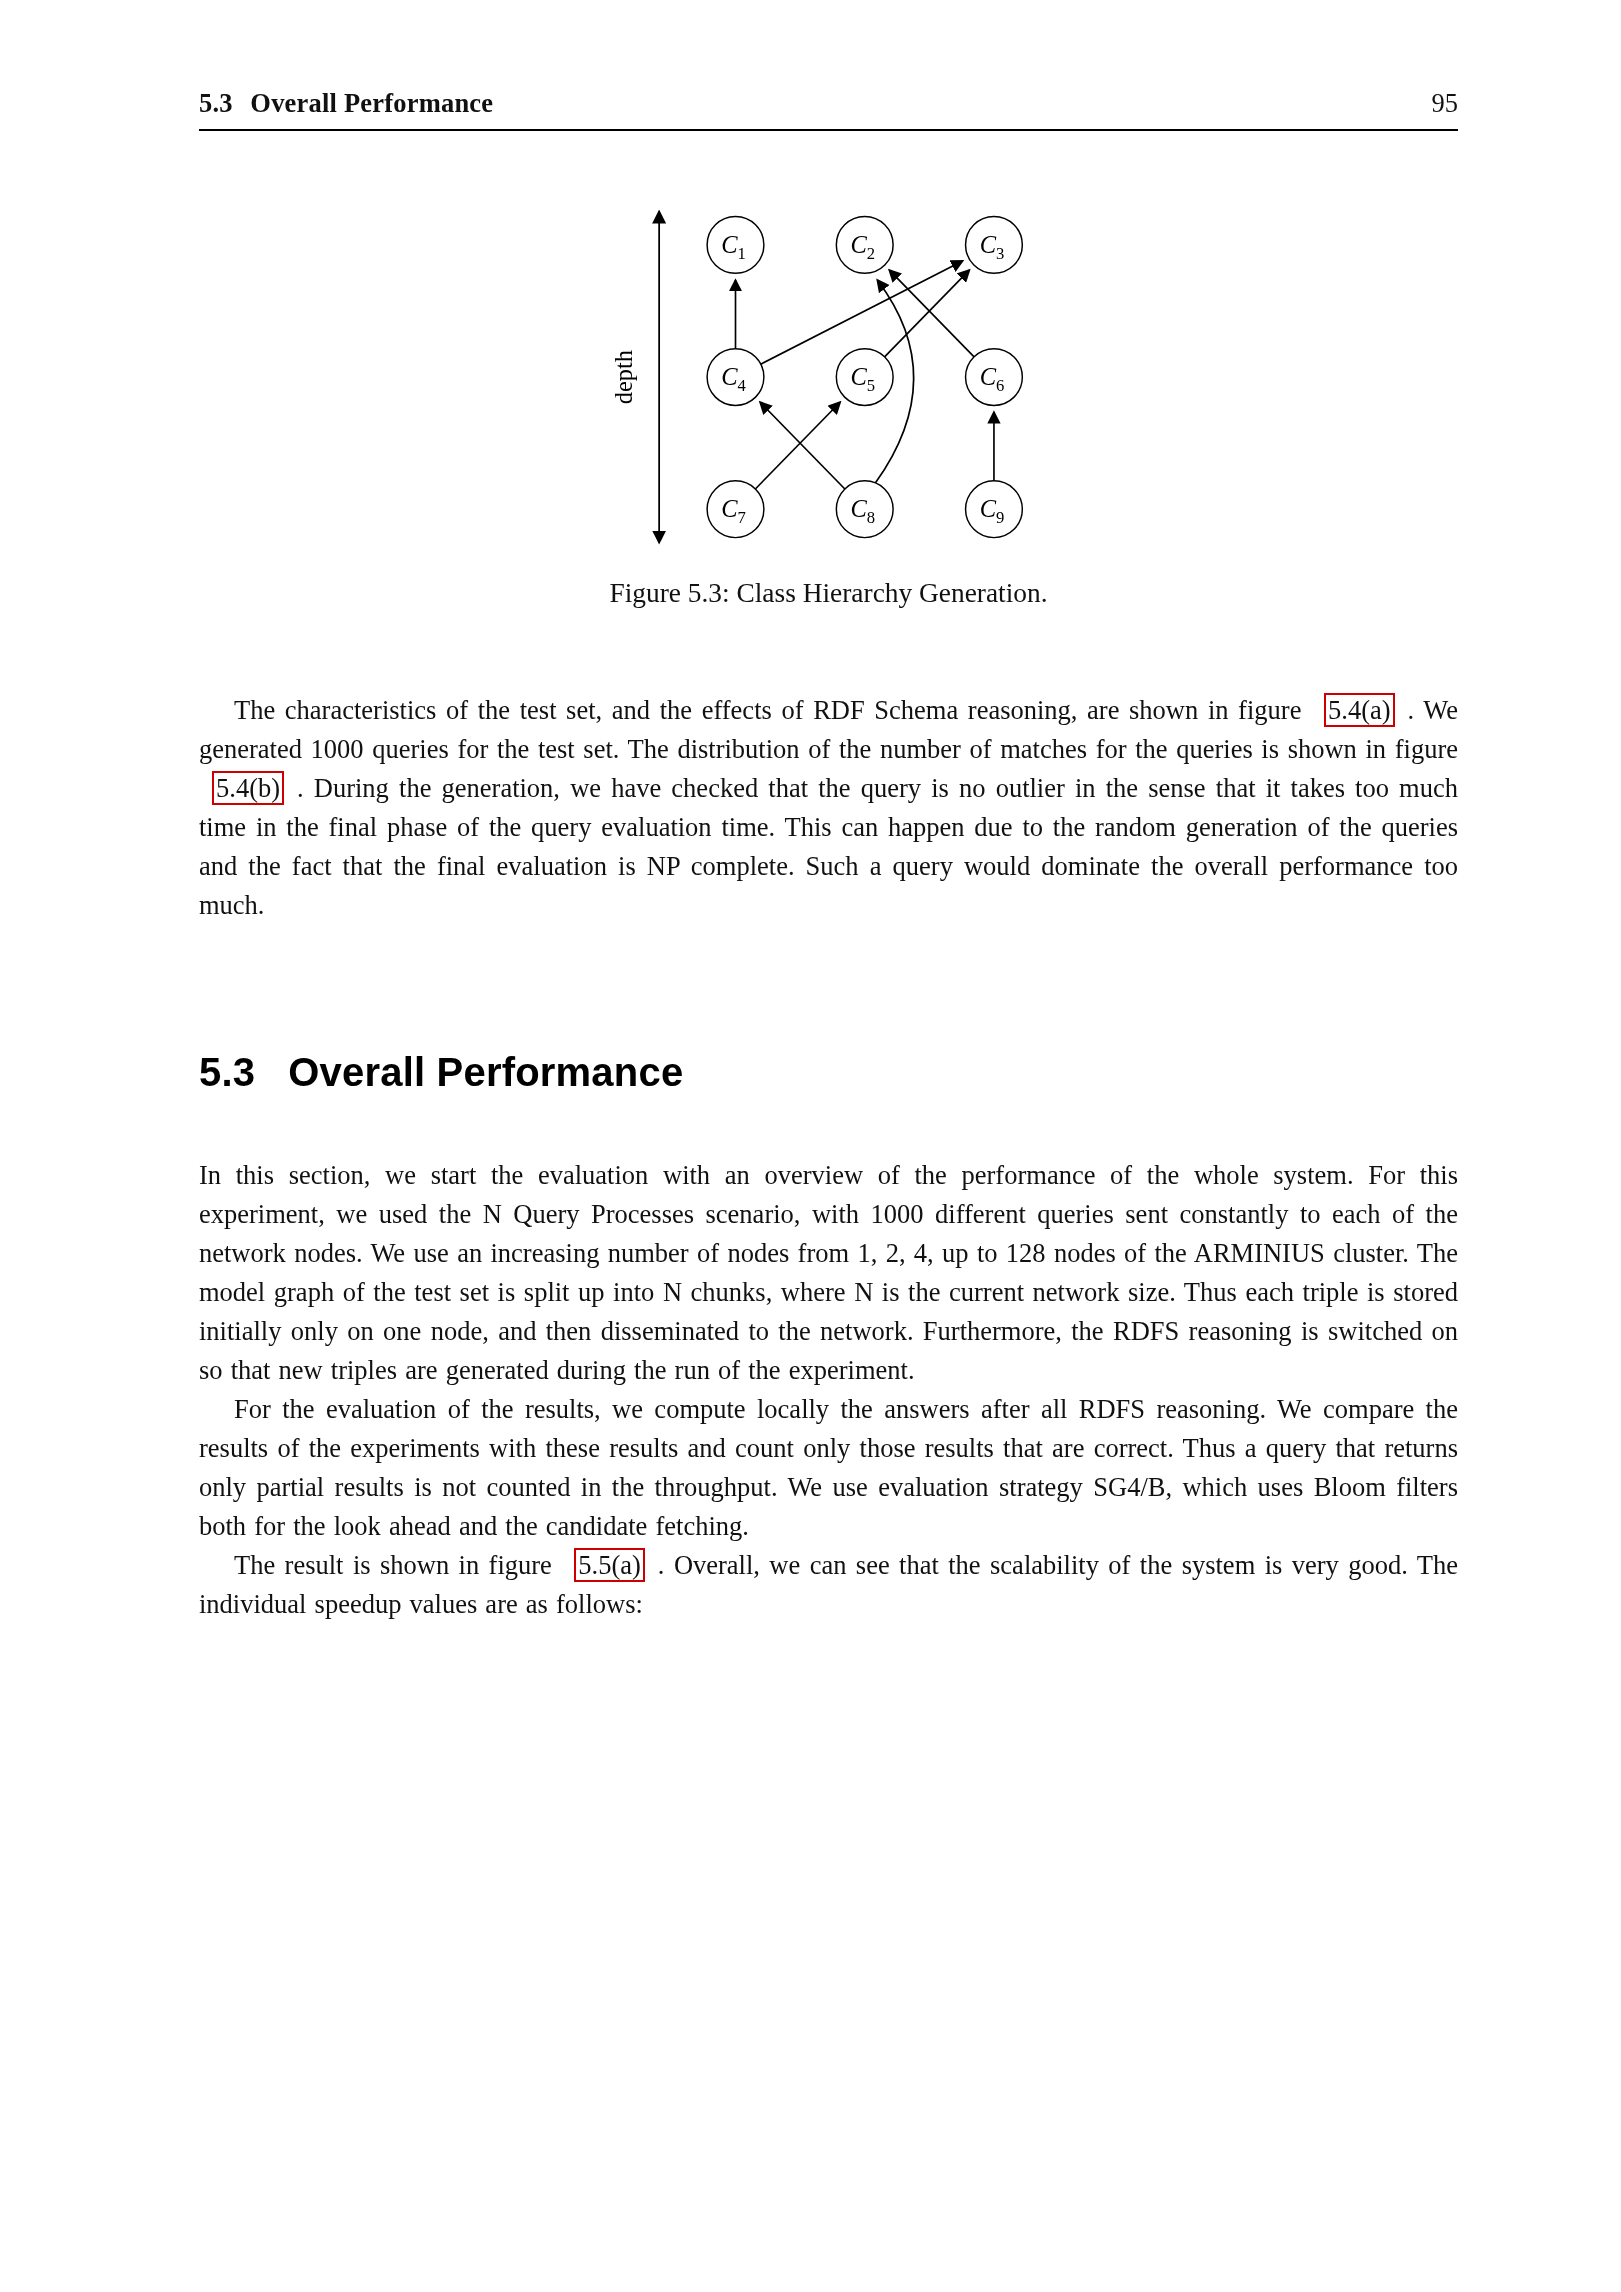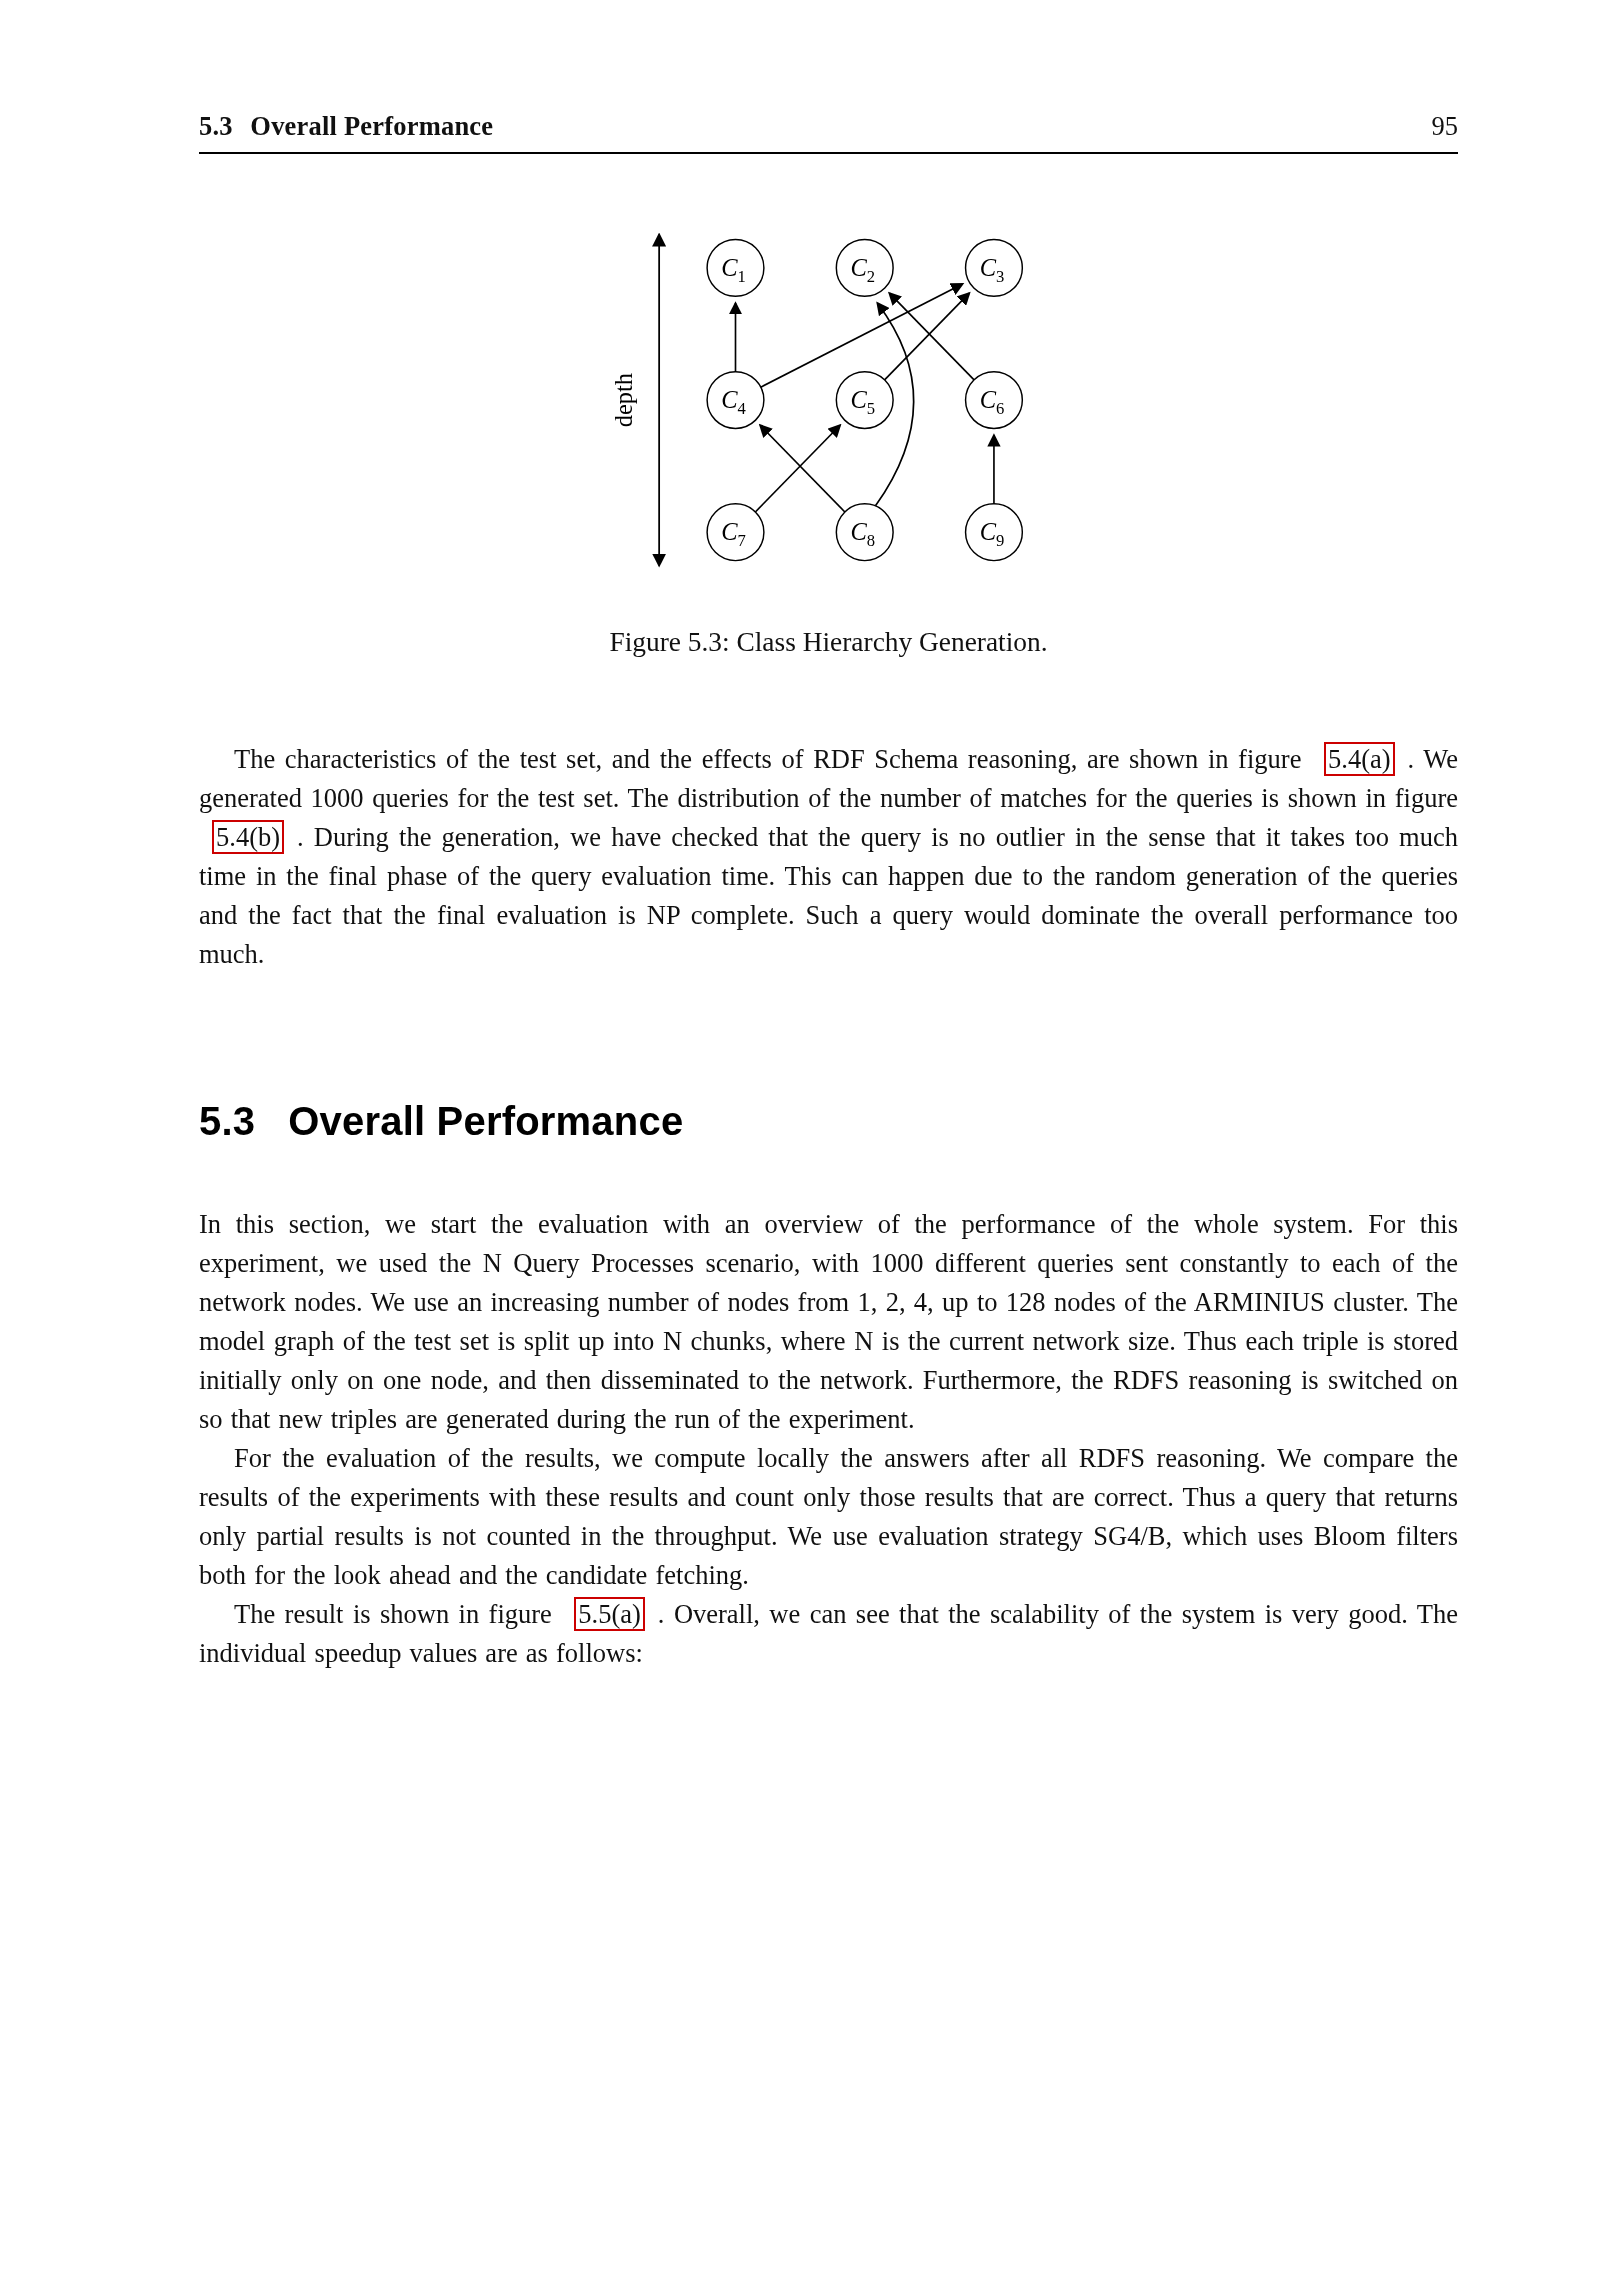--- a/index.html
+++ b/index.html
@@ -8,21 +8,21 @@
     background: #ffffff;
   }
   .page {
     position: relative;
     width: 1621px;
     min-height: 2293px;
     background: #ffffff;
     color: #111111;
     font-family: "Liberation Serif", "DejaVu Serif", serif;
     box-sizing: border-box;
-    padding: 111px 163px 78px 199px;
+    padding: 88px 163px 78px 199px;
   }
   
   .running-header {
     display: flex;
     justify-content: space-between;
     align-items: baseline;
     font-size: 26.5px;
   }
   .rh-title { font-weight: bold; letter-spacing: 0.2px; }
   .rh-title .rh-num { margin-right: 17.6px; }
@@ -32,21 +32,21 @@
     height: 2px;
     background: #000000;
   }
   
   figure.hier-figure {
     margin: 63px 0 0 0;
     text-align: center;
   }
   .fig-canvas { display: inline-block; }
   figcaption {
-    margin-top: 34px;
+    margin-top: 8px;
     font-size: 27.4px;
     color: #111111;
   }
   .node-label {
     font-family: "Liberation Serif", "DejaVu Serif", serif;
     font-size: 25px;
   }
   .axis-label {
     font-family: "Liberation Serif", "DejaVu Serif", serif;
     font-size: 25px;

